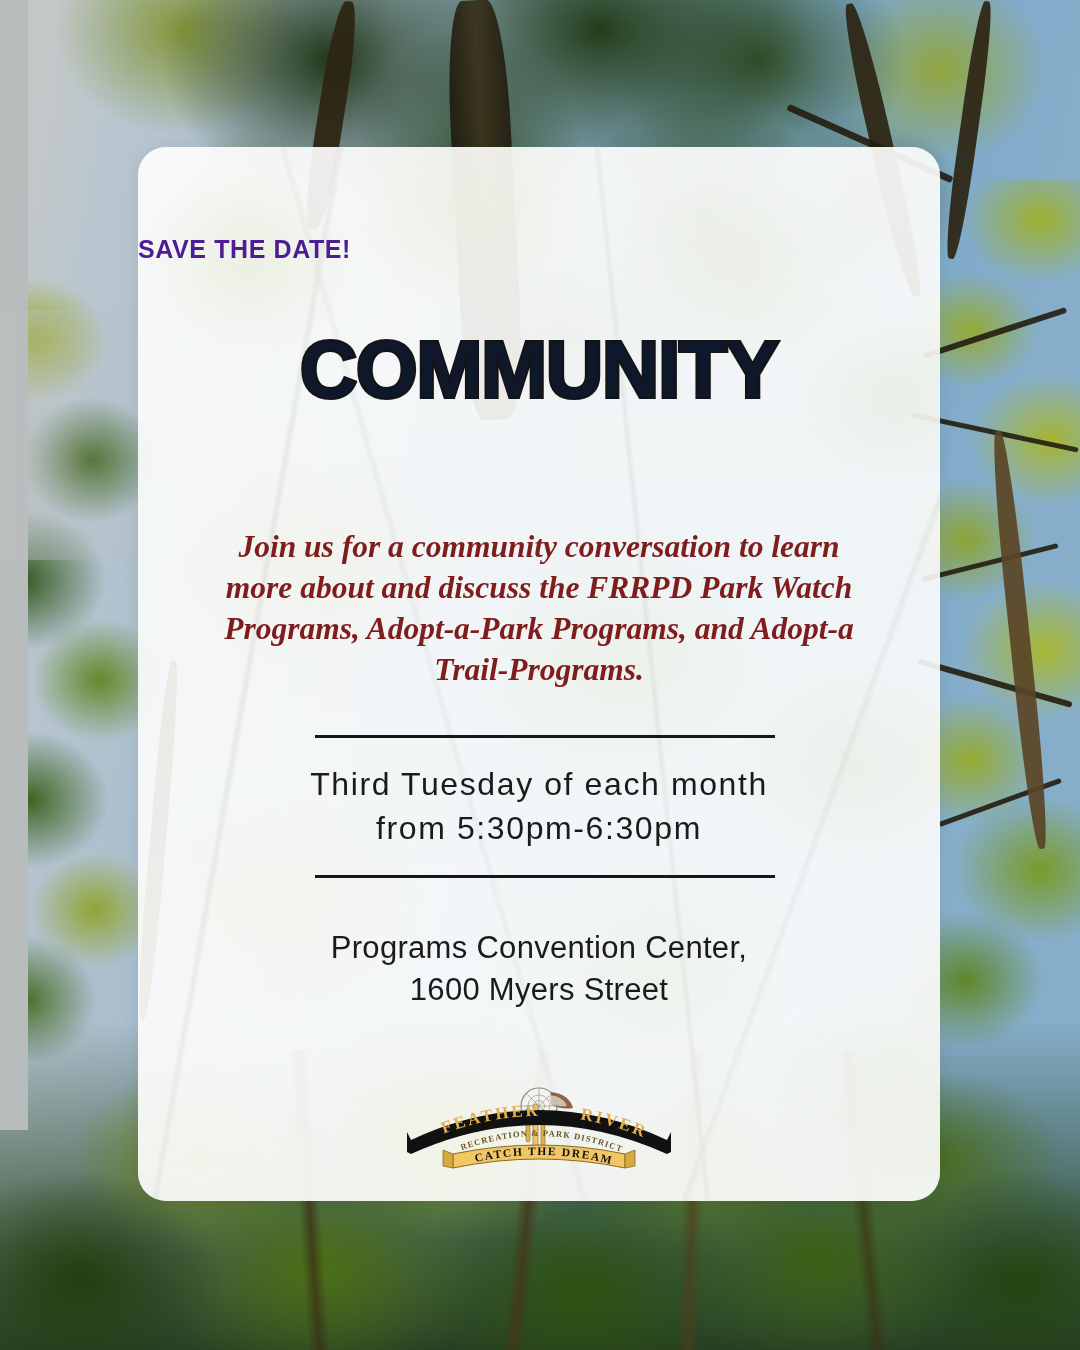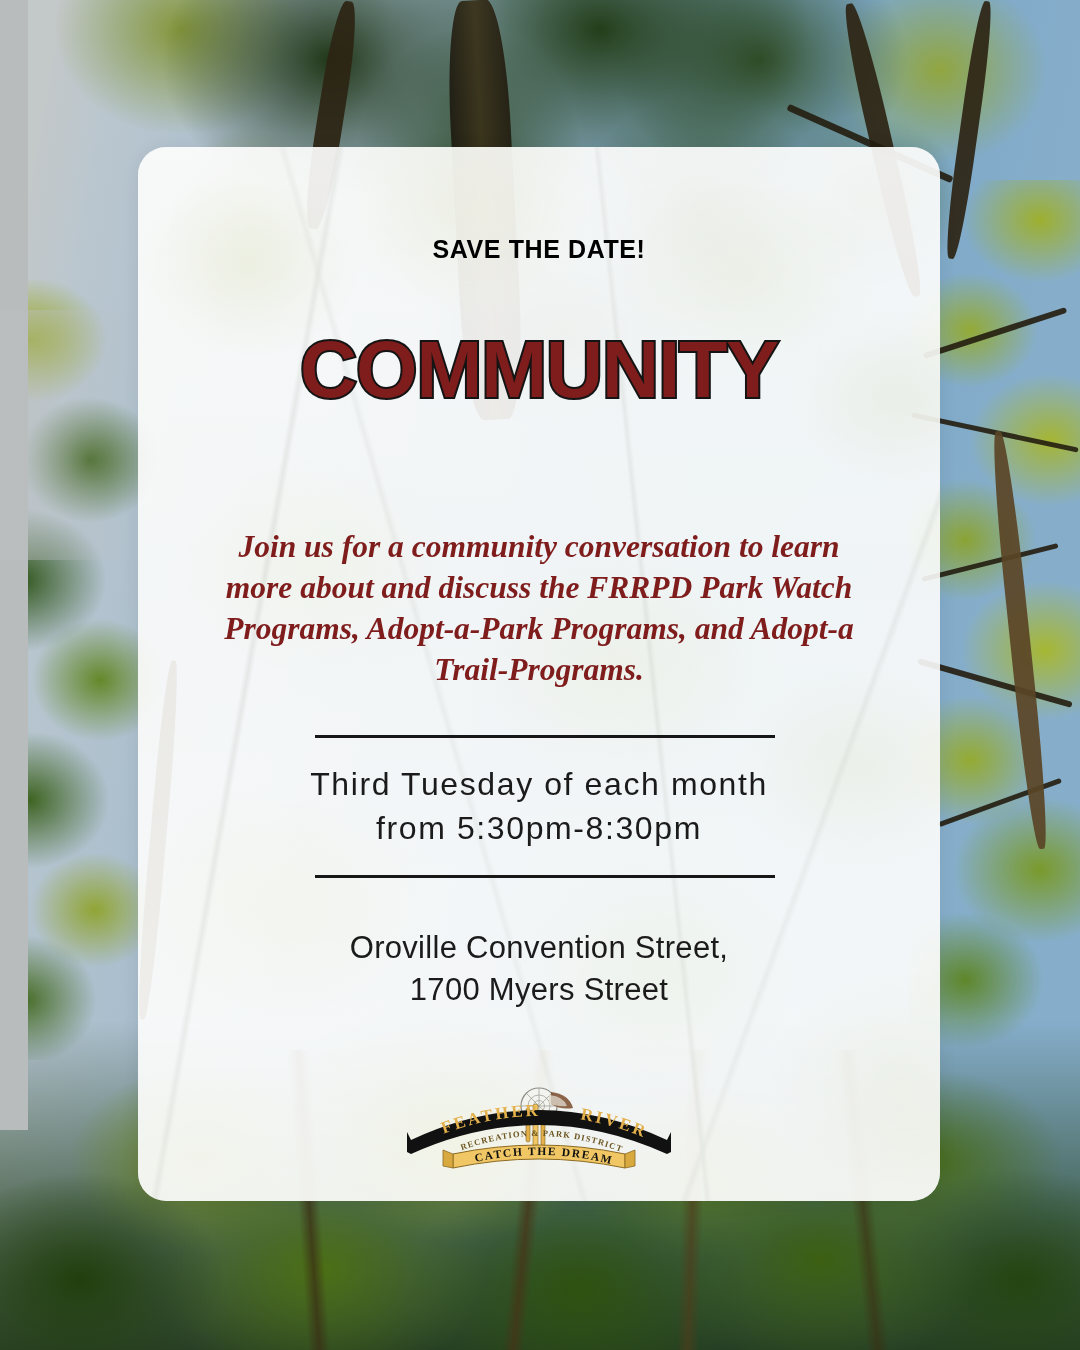--- a/index.html
+++ b/index.html
@@ -153,29 +153,28 @@
   }
   .card-wash{
     position:absolute;inset:0;
     background:linear-gradient(180deg, rgba(255,255,255,.38) 0%, rgba(255,255,255,.18) 40%, rgba(255,255,255,.42) 100%);
   }
   .card-inner{position:absolute;inset:0;}
 
   
   .eyebrow{
     position:absolute;left:0;right:0;top:88px;
-    text-align:center;
-    font-size:25px;font-weight:700;letter-spacing:.6px;color:#000000;
+    font-size:25px;font-weight:700;letter-spacing:.6px;color:#4c1d95;
   }
   .headline{
     position:absolute;left:0;right:0;top:186px;
     text-align:center;
     font-size:79px;line-height:.94;font-weight:700;
     letter-spacing:-1px;
-    color:#7f1d1d;
+    color:#0f172a;
     -webkit-text-stroke:4px #141414;
     paint-order:stroke fill;
     text-transform:uppercase;
   }
   .headline span{display:block;}
   .headline .l2{font-size:80px;letter-spacing:-2px;}
 
   .blurb{
     position:absolute;left:80px;right:80px;top:380px;
     text-align:center;
@@ -255,28 +254,28 @@
       <div class="headline">
         <span class="l1">COMMUNITY</span>
       </div>
 
       <div class="blurb">Join us for a community conversation to learn more about and discuss the FRRPD Park Watch Programs, Adopt-a-Park Programs, and Adopt-a Trail-Programs.</div>
 
       <div class="rule rule-top"></div>
 
       <div class="when">
         <span>Third Tuesday of each month</span>
-        <span>from 5:30pm-8:30pm</span>
+        <span>from 5:30pm-6:30pm</span>
       </div>
 
       <div class="rule rule-bot"></div>
 
       <div class="venue">
-        <span>Oroville Convention Street,</span>
-        <span>1700 Myers Street</span>
+        <span>Programs Convention Center,</span>
+        <span>1600 Myers Street</span>
       </div>
 
       <div id="logo">
         <svg viewBox="0 0 264 92" xmlns="http://www.w3.org/2000/svg" aria-hidden="true">
           <defs>
             <path id="archPath" d="M8,66 Q132,6 256,66"></path>
             <path id="subPath" d="M50,72 Q132,40 214,72"></path>
             <path id="ribPath" d="M60,84 Q132,66 204,84"></path>
           </defs>
 

